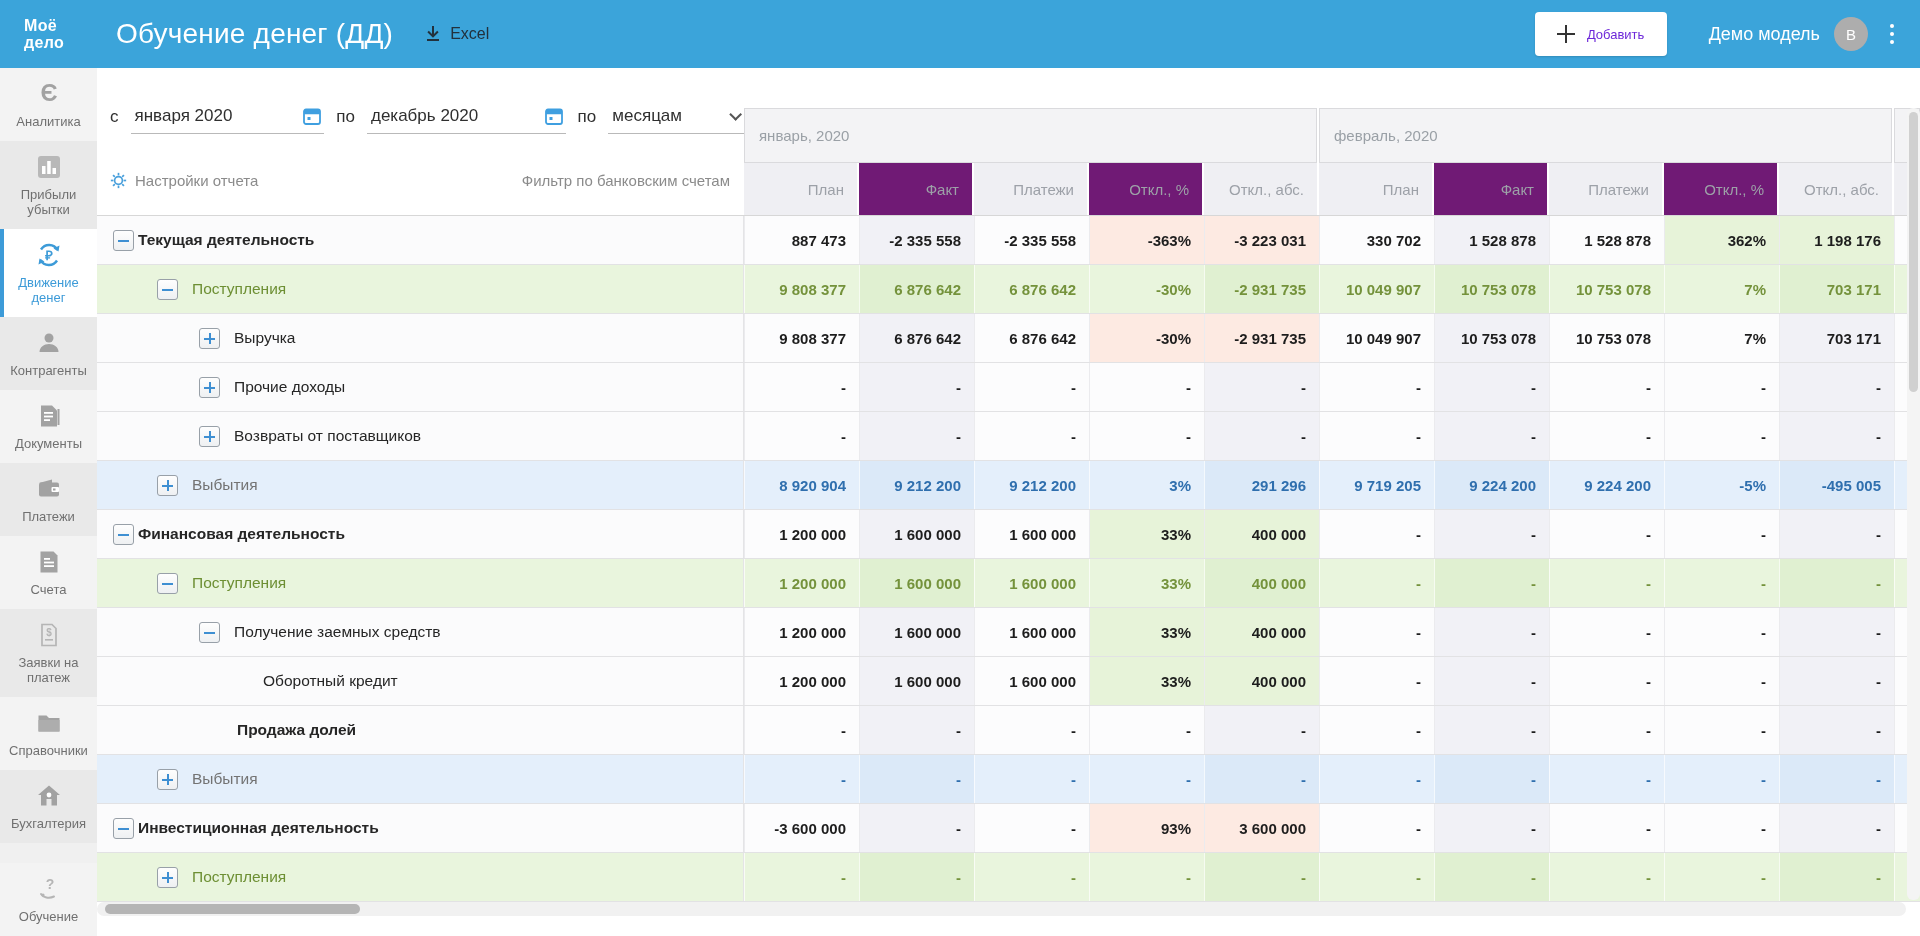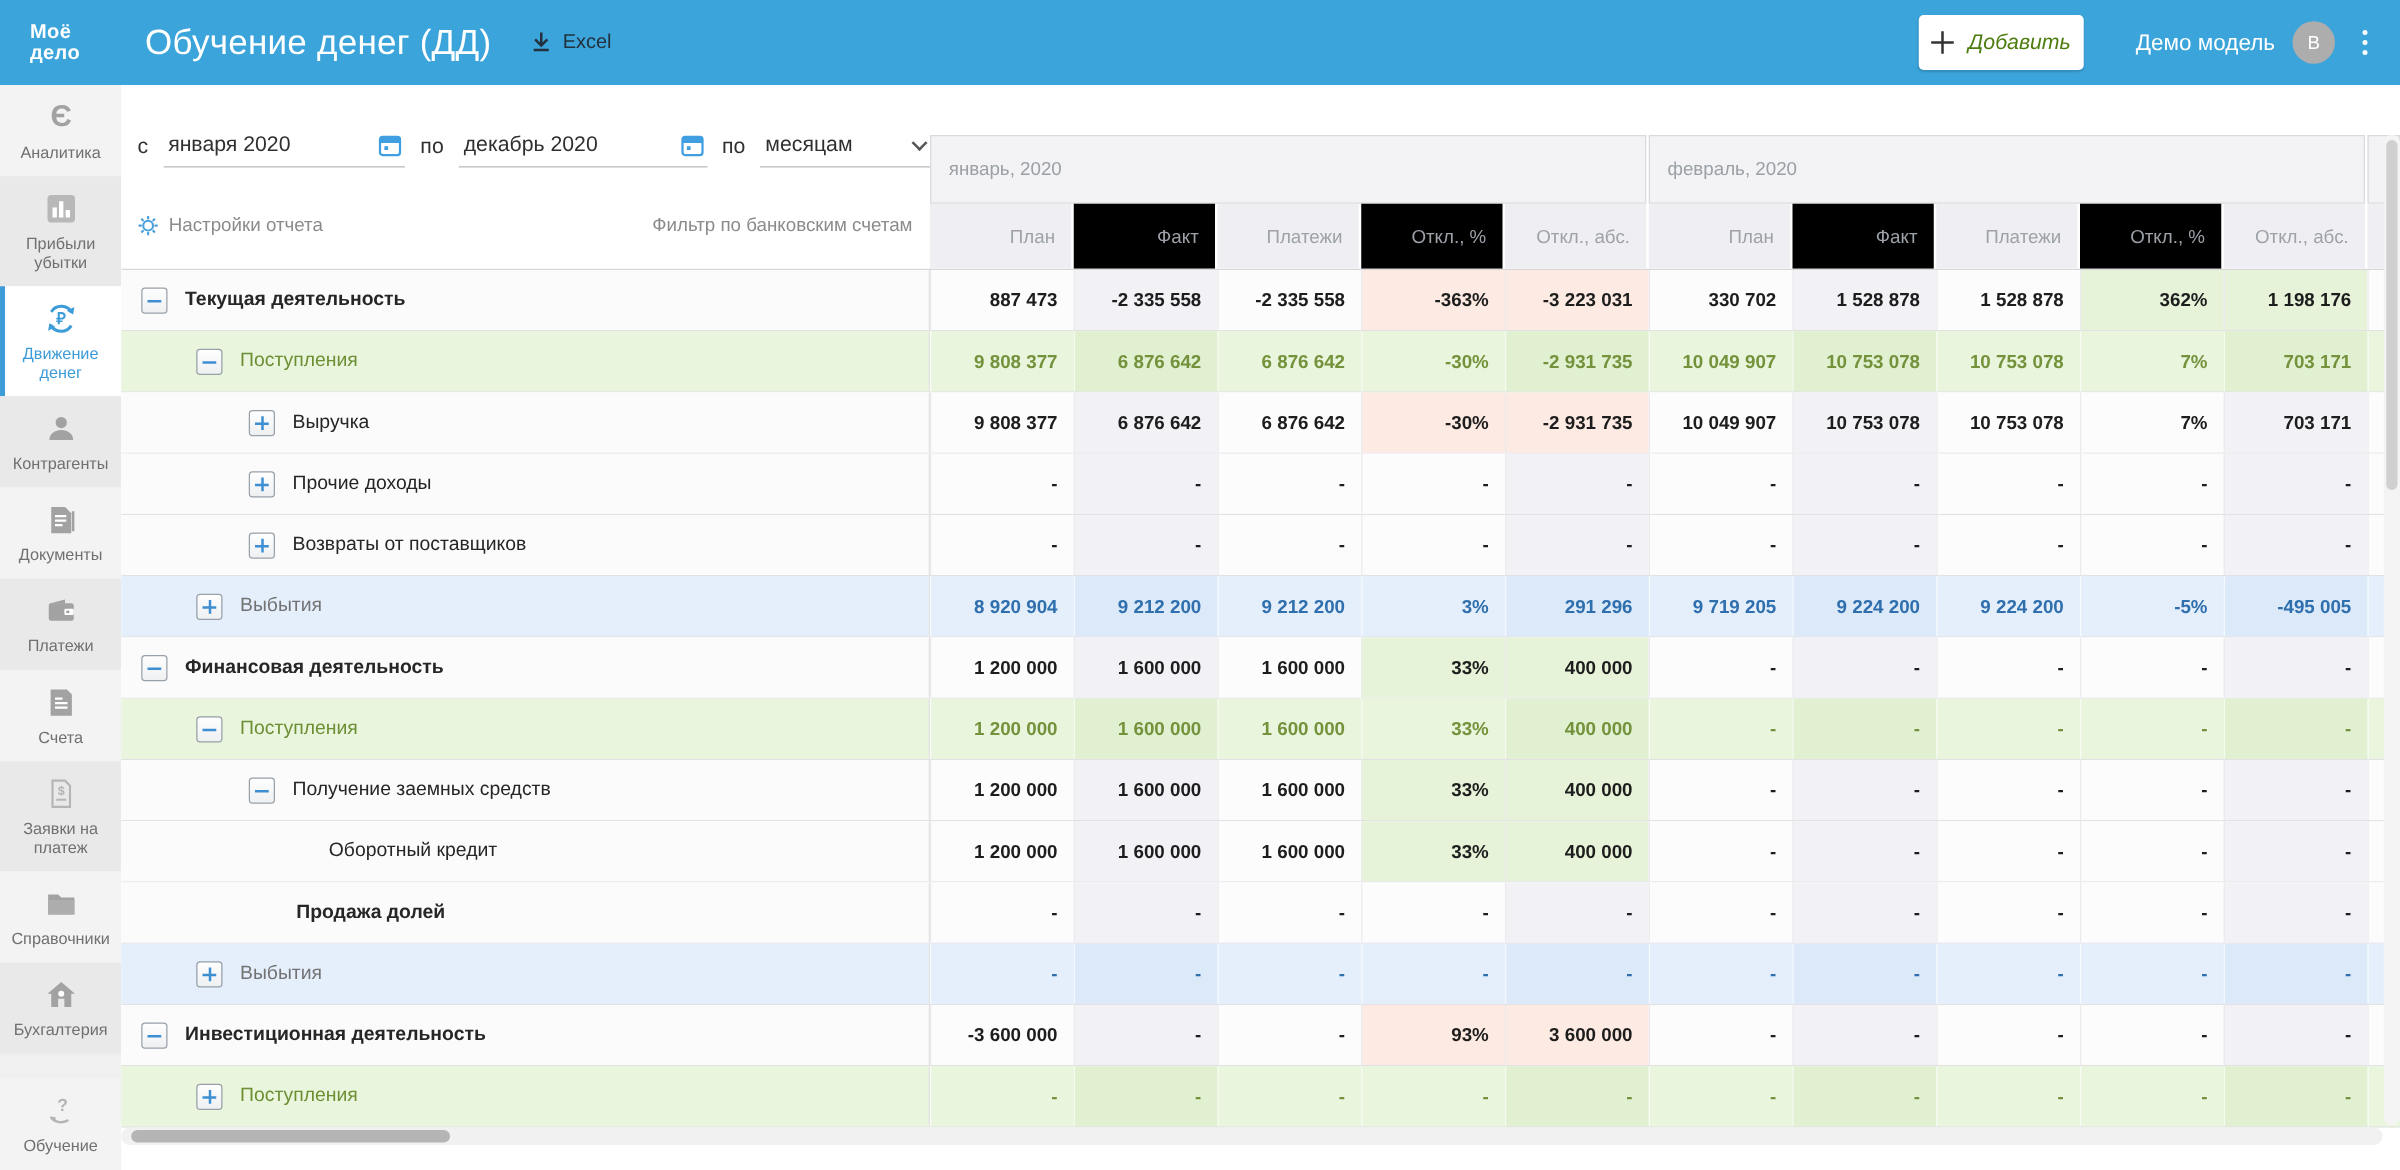--- a/index.html
+++ b/index.html
@@ -12,21 +12,21 @@
   .logo { margin-left:24px; color:#fff; font-weight:700; font-size:16px; line-height:17px; letter-spacing:.3px; }
   .page-title { margin-left:52px; color:#fff; font-size:28px; font-weight:400; letter-spacing:.2px; }
   .excel-btn { margin-left:30px; display:flex; align-items:center; gap:7px; cursor:pointer; }
   .excel-btn span { color:#22313D; font-size:16px;text-align:right; }
   .tb-right { margin-left:auto; display:flex; align-items:center; }
   .add-btn { width:132px; height:44px; background:#fff; border:none; border-radius:4px; display:flex; align-items:center; justify-content:center; gap:12px; cursor:pointer; box-shadow:0 1px 2px rgba(0,0,0,.15); }
   .add-plus { position:relative; width:18px; height:18px; }
   .add-plus::before,.add-plus::after { content:""; position:absolute; background:#333; }
   .add-plus::before { left:8px; top:0; width:2px; height:18px; }
   .add-plus::after { left:0; top:8px; width:18px; height:2px; }
-  .add-btn span { font-size:17px; color:#4d7c0f;font-style:italic; }
+  .add-btn span { font-size:13px; color:#6d28d9; }
   .user-area { display:flex; align-items:center; margin-left:42px; cursor:pointer; }
   .user-name { color:#fff; font-size:18px; }
   .avatar { width:34px; height:34px; margin-left:14px; border-radius:50%; background:#ADADAD; color:#fff; font-size:15px; display:flex; align-items:center; justify-content:center; }
   .kebab { margin-left:18px; margin-right:22px; display:flex; flex-direction:column; gap:4px; cursor:pointer; padding:4px; }
   .kebab i { width:4px; height:4px; border-radius:50%; background:#fff; }
 
   
   .shell { display:flex; height:868px; }
 
   
@@ -55,34 +55,34 @@
   .settingsrow { height:70px; display:flex; align-items:center; }
   .settings-btn { display:flex; align-items:center; gap:8px; color:#8b8b8b; font-size:15px; cursor:pointer; }
   .bank-filter { margin-left:auto; padding-right:14px; color:#8b8b8b; font-size:15px; cursor:pointer; }
 
   .rightpane { flex:1; display:flex; flex-direction:column; padding-top:40px; overflow:hidden; }
   .monthband { height:56px; display:flex; }
   .mbox { width:573px; margin-right:2px; background:#f3f3f5; border:1px solid #dadadd; display:flex; align-items:center; padding-left:14px; color:#9aa0a6; font-size:15px; flex:none; }
   .mbox.sliver { flex:1; width:auto; margin-right:0; }
   .colheaders { height:52px; display:flex; align-items:stretch; }
   .hcell { width:113px; margin-right:2px; flex:none; display:flex; align-items:center; justify-content:flex-end; padding-right:13px; font-size:15px; color:#9da1a8; background:#efeff3; }
-  .hcell.alt { background:#000000; }
+  .hcell.alt { background:#701a75; }
   .hcell.sliver { flex:1; width:auto; margin-right:0; padding:0; }
 
   
   .tbody { position:relative; }
   .trow { display:flex; height:49px; border-bottom:1px solid #e2e2e4; background:#fbfbfc; }
   .namecell { width:647px; flex:none; display:flex; align-items:center; background:#fbfbfc; border-right:1px solid #e4e4e6; }
   .num { width:115px; flex:none; display:flex; align-items:center; justify-content:flex-end; padding-right:13px; font-size:15px; font-weight:700; color:#1d1d1d; border-left:1px solid #ebebee; background:#fcfcfd; }
   .num.c1,.num.c4 { background:#f1f1f6; }
   .cell.sliver { flex:1; border-left:1px solid #ebebee; background:#fcfcfd; }
 
   .rlabel { font-size:15.5px; color:#262626; cursor:pointer; }
   .rlabel.b { font-weight:700; }
-  .lvl-0 .tg { margin-left:16px; }  .lvl-0 .rlabel { margin-left:14px; }
+  .lvl-0 .tg { margin-left:16px; }  .lvl-0 .rlabel { margin-left:4px; }
   .lvl-1 .tg { margin-left:60px; }  .lvl-1 .rlabel { margin-left:14px; }
   .lvl-2 .tg { margin-left:102px; } .lvl-2 .rlabel { margin-left:14px; }
   .lvl-2t .rlabel { margin-left:140px; }
   .lvl-3 .rlabel { margin-left:166px; }
 
   .tg { width:21px; height:21px; flex:none; border:1px solid #98a0a8; border-radius:3px; background:linear-gradient(#fefefe,#eef0f2); position:relative; cursor:pointer; }
   .tg::before,.tg::after { content:""; position:absolute; background:#3E8FD2; }
   .tg::before { left:4px; top:9px; width:11px; height:2px; }
   .tg.plus::after { left:9px; top:4px; width:2px; height:11px; }
 

